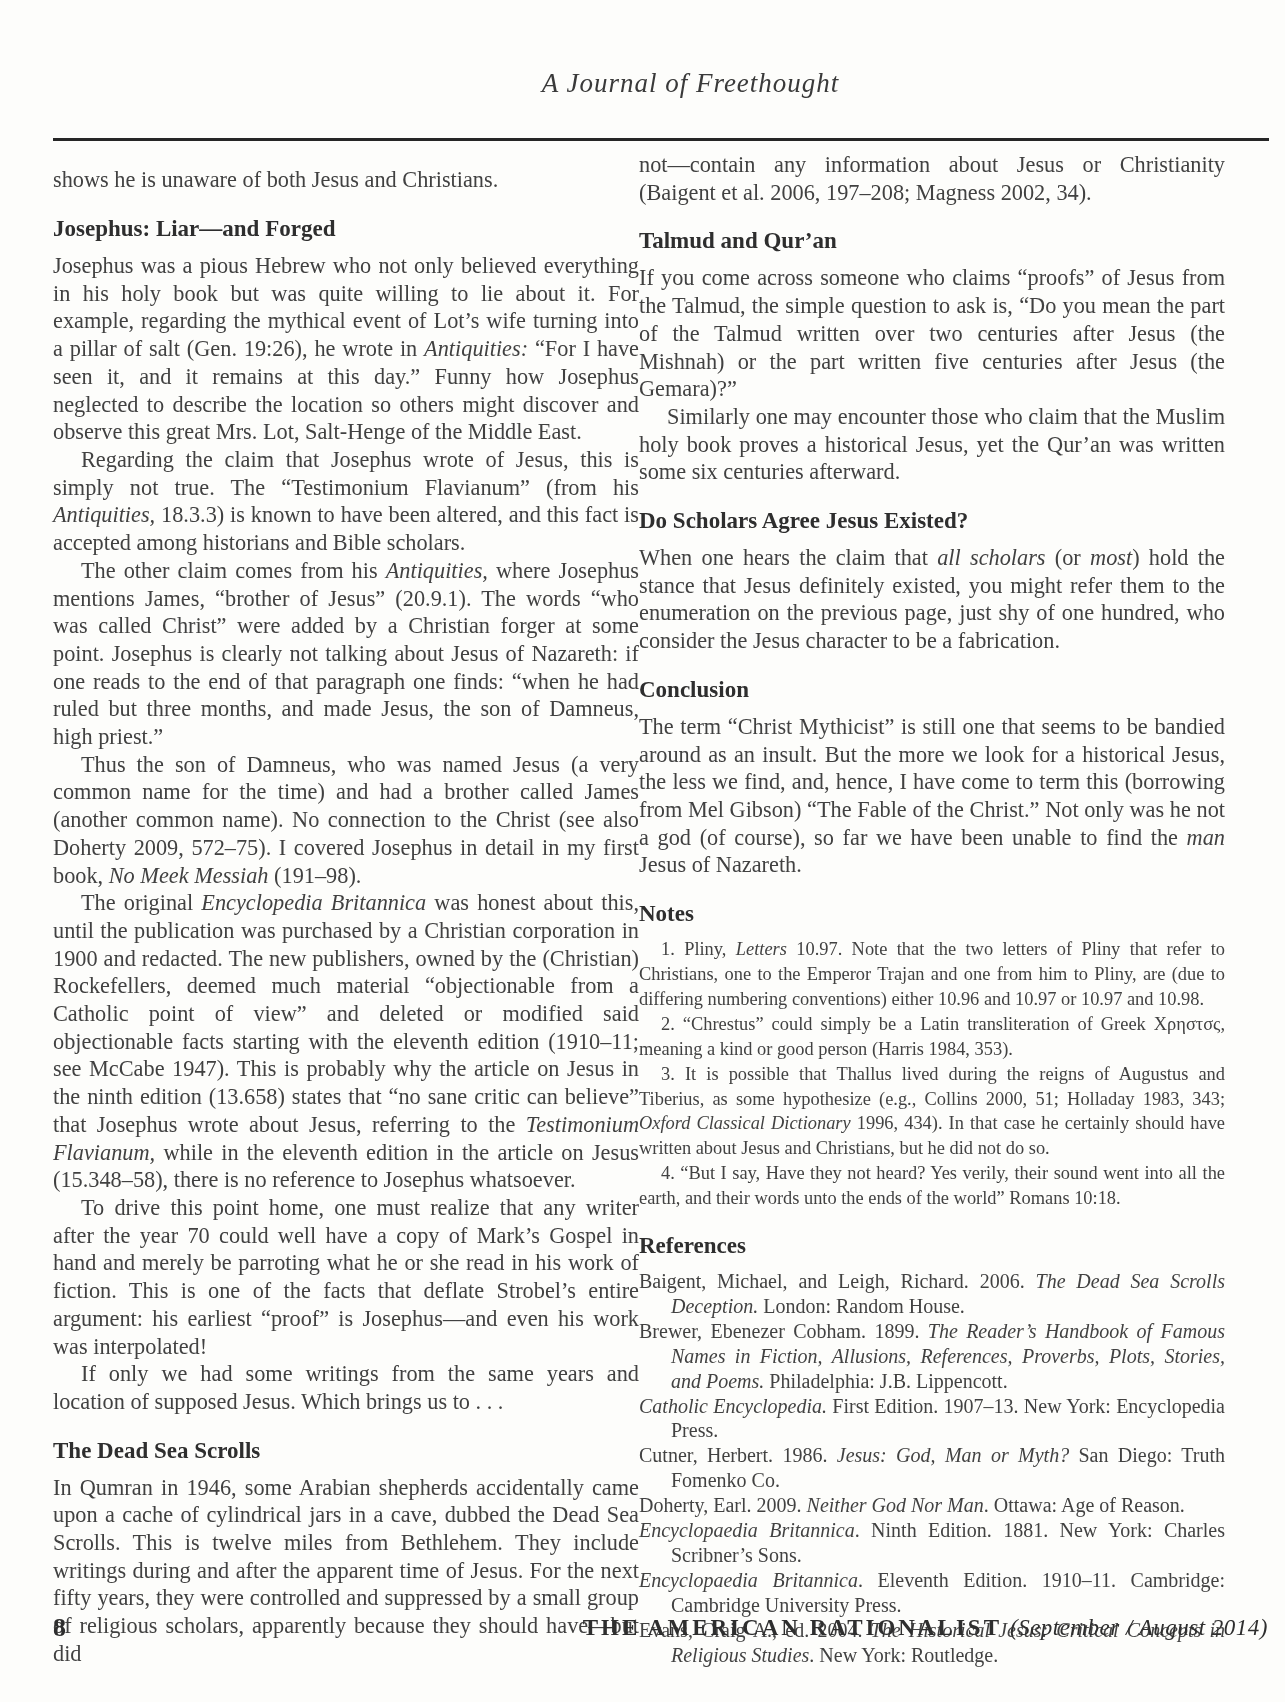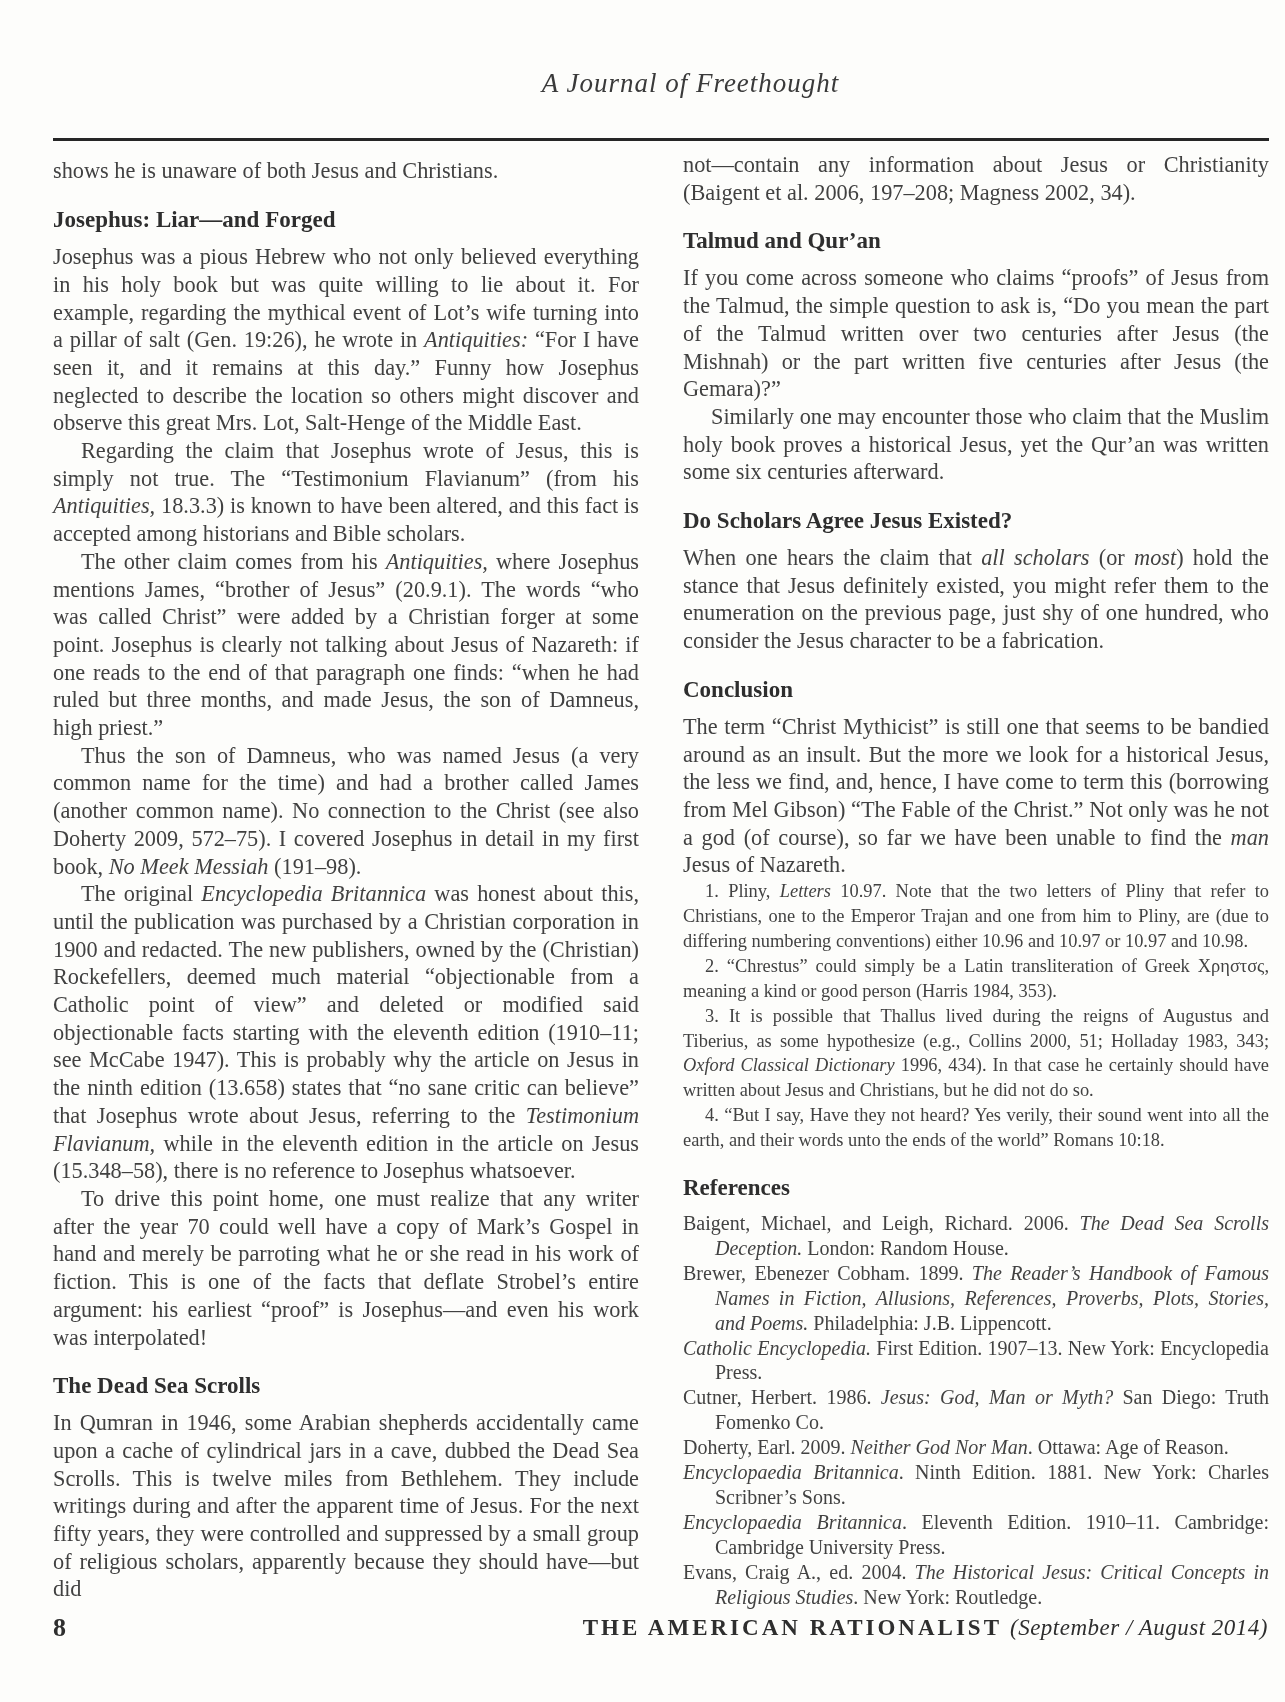--- a/index.html
+++ b/index.html
@@ -17,21 +17,21 @@
     text-align:center;font-style:italic;font-size:27px;
     letter-spacing:1px;color:#3a3a3a;padding-left:48px;
   }
   .rule{
     position:absolute;top:138px;left:53px;width:1216px;height:3px;
     background:#262626;
   }
 
   .columns{
     position:absolute;top:151px;left:53px;width:1216px;
-    display:flex;gap:44px;align-items:center;
+    display:flex;align-items:flex-end;
   }
   .col{width:586px;}
 
   .col p.p{
     margin:0;font-size:22.3px;line-height:27.7px;
     text-align:justify;color:#414141;
   }
   .col p.indent{text-indent:28px;}
   .col h2.heading{
     margin:21px 0 9px 0;font-size:23px;line-height:28px;
@@ -76,32 +76,34 @@
   <div class="columns">
     <div class="col">
         <p class="p"><span>shows he is unaware of both Jesus and Christians.</span></p>
         <h2 class="heading">Josephus: Liar—and Forged</h2>
         <p class="p"><span>Josephus was a pious Hebrew who not only believed everything in his holy book but was quite willing to lie about it. For example, regarding the mythical event of Lot’s wife turning into a pillar of salt (Gen. 19:26), he wrote in </span><i>Antiquities:</i><span> “For I have seen it, and it remains at this day.” Funny how Josephus neglected to describe the location so others might discover and observe this great Mrs. Lot, Salt-Henge of the Middle East.</span></p>
         <p class="p indent"><span>Regarding the claim that Josephus wrote of Jesus, this is simply not true. The “Testimonium Flavianum” (from his </span><i>Antiquities,</i><span> 18.3.3) is known to have been altered, and this fact is accepted among historians and Bible scholars.</span></p>
         <p class="p indent"><span>The other claim comes from his </span><i>Antiquities,</i><span> where Josephus mentions James, “brother of Jesus” (20.9.1). The words “who was called Christ” were added by a Christian forger at some point. Josephus is clearly not talking about Jesus of Nazareth: if one reads to the end of that paragraph one finds: “when he had ruled but three months, and made Jesus, the son of Damneus, high priest.”</span></p>
         <p class="p indent"><span>Thus the son of Damneus, who was named Jesus (a very common name for the time) and had a brother called James (another common name). No connection to the Christ (see also Doherty 2009, 572–75). I covered Josephus in detail in my first book, </span><i>No Meek Messiah</i><span> (191–98).</span></p>
         <p class="p indent"><span>The original </span><i>Encyclopedia Britannica</i><span> was honest about this, until the publication was purchased by a Christian corporation in 1900 and redacted. The new publishers, owned by the (Christian) Rockefellers, deemed much material “objectionable from a Catholic point of view” and deleted or modified said objectionable facts starting with the eleventh edition (1910–11; see McCabe 1947). This is probably why the article on Jesus in the ninth edition (13.658) states that “no sane critic can believe” that Josephus wrote about Jesus, referring to the </span><i>Testimonium Flavianum,</i><span> while in the eleventh edition in the article on Jesus (15.348–58), there is no reference to Josephus whatsoever.</span></p>
         <p class="p indent"><span>To drive this point home, one must realize that any writer after the year 70 could well have a copy of Mark’s Gospel in hand and merely be parroting what he or she read in his work of fiction. This is one of the facts that deflate Strobel’s entire argument: his earliest “proof” is Josephus—and even his work was interpolated!</span></p>
+        <p class="p indent"><span>If only we had some writings from the same years and location of supposed Jesus. Which brings us to . . .</span></p>
         <h2 class="heading">The Dead Sea Scrolls</h2>
         <p class="p jl"><span>In Qumran in 1946, some Arabian shepherds accidentally came upon a cache of cylindrical jars in a cave, dubbed the Dead Sea Scrolls. This is twelve miles from Bethlehem. They include writings during and after the apparent time of Jesus. For the next fifty years, they were controlled and suppressed by a small group of religious scholars, apparently because they should have—but did</span></p>
       </div>
     <div class="col">
         <p class="p"><span>not—contain any information about Jesus or Christianity (Baigent et al. 2006, 197–208; Magness 2002, 34).</span></p>
         <h2 class="heading">Talmud and Qur’an</h2>
         <p class="p"><span>If you come across someone who claims “proofs” of Jesus from the Talmud, the simple question to ask is, “Do you mean the part of the Talmud written over two centuries after Jesus (the Mishnah) or the part written five centuries after Jesus (the Gemara)?”</span></p>
         <p class="p indent"><span>Similarly one may encounter those who claim that the Muslim holy book proves a historical Jesus, yet the Qur’an was written some six centuries afterward.</span></p>
         <h2 class="heading">Do Scholars Agree Jesus Existed?</h2>
         <p class="p"><span>When one hears the claim that </span><i>all scholars</i><span> (or </span><i>most</i><span>) hold the stance that Jesus definitely existed, you might refer them to the enumeration on the previous page, just shy of one hundred, who consider the Jesus character to be a fabrication.</span></p>
         <h2 class="heading">Conclusion</h2>
         <p class="p"><span>The term “Christ Mythicist” is still one that seems to be bandied around as an insult. But the more we look for a historical Jesus, the less we find, and, hence, I have come to term this (borrowing from Mel Gibson) “The Fable of the Christ.” Not only was he not a god (of course), so far we have been unable to find the </span><i>man</i><span> Jesus of Nazareth.</span></p>
+        <h2 class="heading">Notes</h2>
         <p class="note"><span>1. Pliny, </span><i>Letters</i><span> 10.97. Note that the two letters of Pliny that refer to Christians, one to the Emperor Trajan and one from him to Pliny, are (due to differing numbering conventions) either 10.96 and 10.97 or 10.97 and 10.98.</span></p>
         <p class="note"><span>2. “Chrestus” could simply be a Latin transliteration of Greek Χρηστσς, meaning a kind or good person (Harris 1984, 353).</span></p>
         <p class="note"><span>3. It is possible that Thallus lived during the reigns of Augustus and Tiberius, as some hypothesize (e.g., Collins 2000, 51; Holladay 1983, 343; </span><i>Oxford Classical Dictionary</i><span> 1996, 434). In that case he certainly should have written about Jesus and Christians, but he did not do so.</span></p>
         <p class="note"><span>4. “But I say, Have they not heard? Yes verily, their sound went into all the earth, and their words unto the ends of the world” Romans 10:18.</span></p>
         <h2 class="heading">References</h2>
         <p class="ref"><span>Baigent, Michael, and Leigh, Richard. 2006. </span><i>The Dead Sea Scrolls Deception.</i><span> London: Random House.</span></p>
         <p class="ref"><span>Brewer, Ebenezer Cobham. 1899. </span><i>The Reader’s Handbook of Famous Names in Fiction, Allusions, References, Proverbs, Plots, Stories, and Poems.</i><span> Philadelphia: J.B. Lippencott.</span></p>
         <p class="ref"><i>Catholic Encyclopedia.</i><span> First Edition. 1907–13. New York: Encyclopedia Press.</span></p>
         <p class="ref"><span>Cutner, Herbert. 1986. </span><i>Jesus: God, Man or Myth?</i><span> San Diego: Truth Fomenko Co.</span></p>
         <p class="ref"><span>Doherty, Earl. 2009. </span><i>Neither God Nor Man</i><span>. Ottawa: Age of Reason.</span></p>

